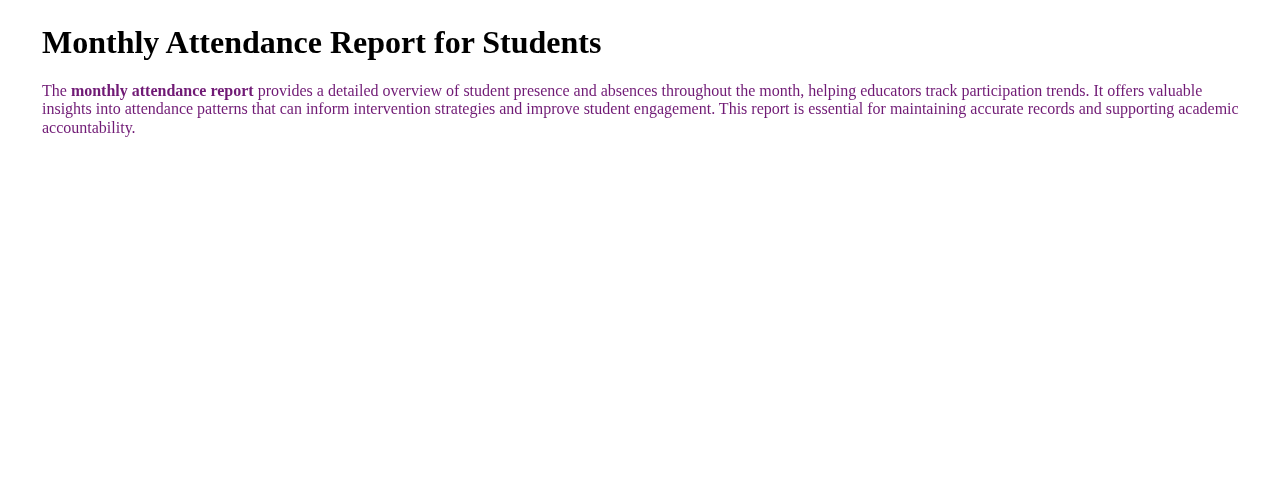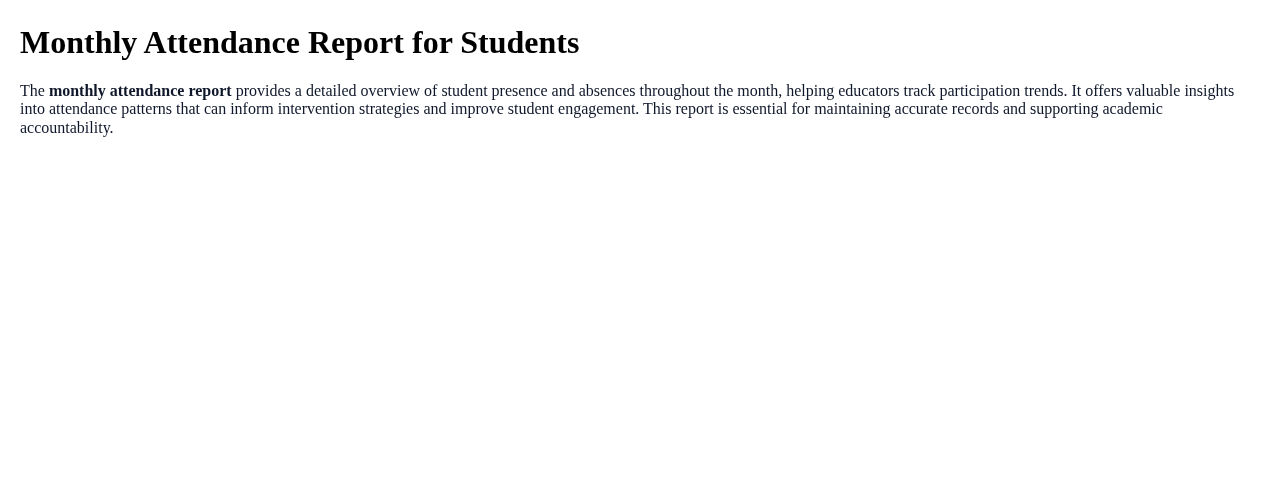--- a/index.html
+++ b/index.html
@@ -4,40 +4,40 @@
 <style>
   html, body {
     margin: 0;
     padding: 0;
     background: #ffffff;
   }
   .document {
     width: 1278px;
     height: 501px;
     box-sizing: border-box;
-    padding: 24px 30px 0 20px;
+    padding: 24px 30px 0 42px;
     background: #ffffff;
     font-family: "Liberation Serif", "DejaVu Serif", serif;
     color: #000000;
     overflow: hidden;
   }
   h1.report-title {
     margin: 0 0 21px 0;
     font-size: 32px;
     font-weight: bold;
     line-height: 1.15;
     font-family: "Liberation Serif", "DejaVu Serif", serif;
     color: #000000;
   }
   p.report-intro {
     margin: 0;
     font-size: 16px;
     line-height: 1.15;
     font-family: "Liberation Serif", "DejaVu Serif", serif;
-    color: #0f172a;
+    color: #701a75;
   }
   p.report-intro .bold-phrase {
     font-weight: bold;
   }
 </style>
 </head>
 <body>
 
 <div class="document">
   <h1 class="report-title">Monthly Attendance Report for Students</h1>

